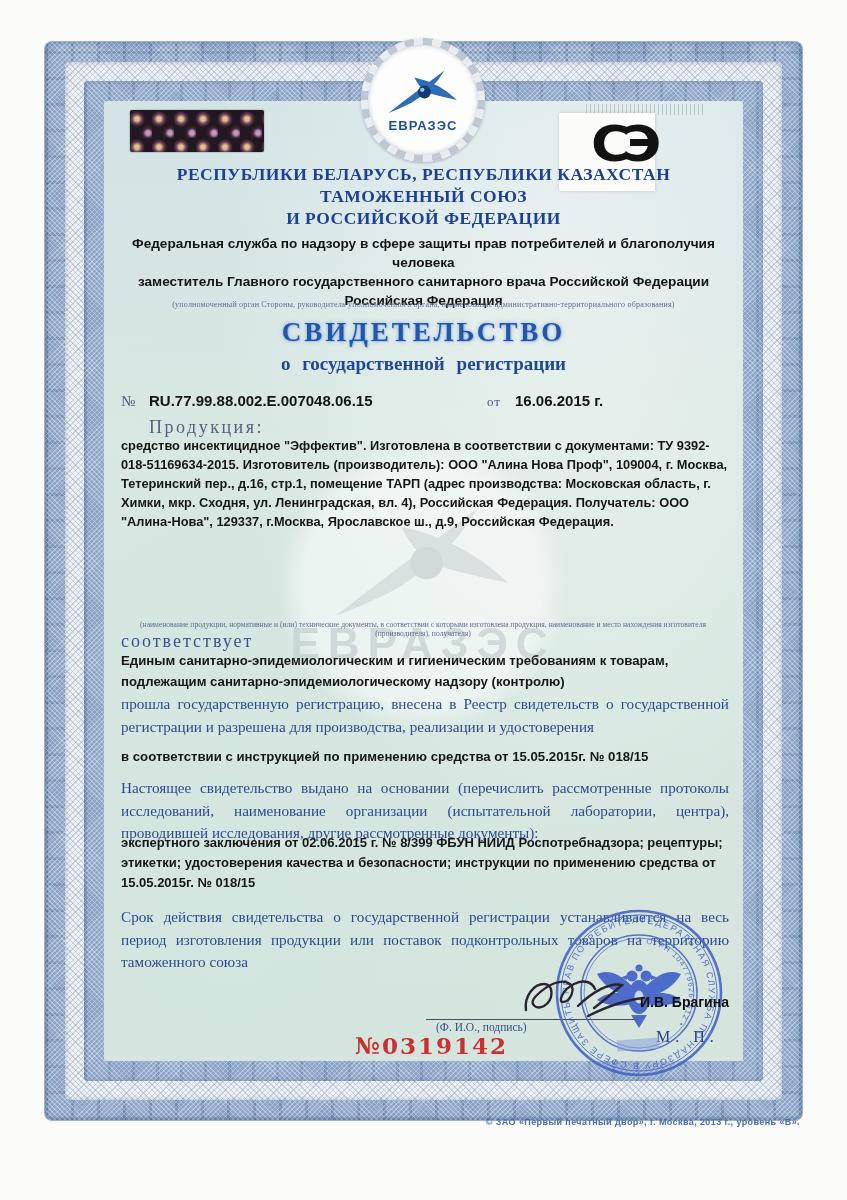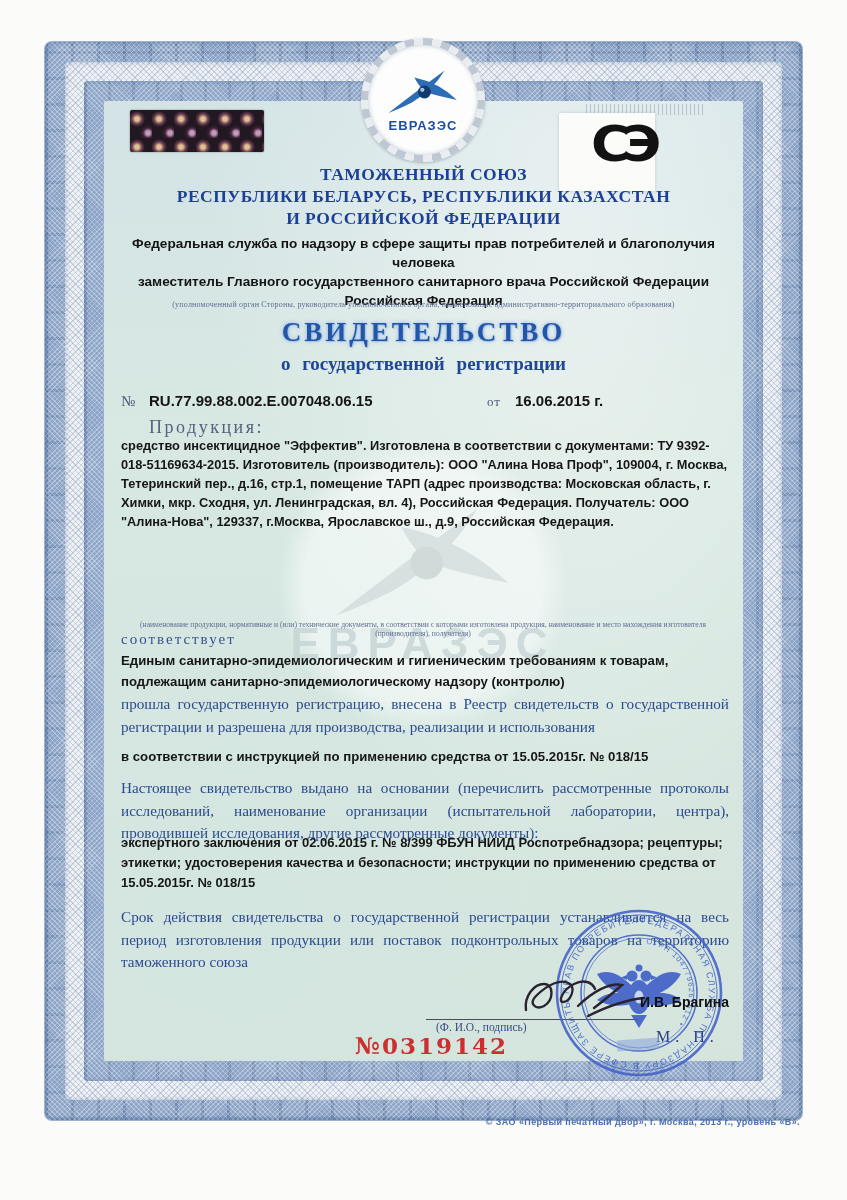--- a/index.html
+++ b/index.html
@@ -80,21 +80,21 @@
   .date-value{position:absolute;left:394px;top:0;font-weight:bold;font-size:15px;color:#151515;}
   .prod-label{position:absolute;top:316px;left:17px;font-family:"Liberation Serif",serif;
     font-size:18px;letter-spacing:2.5px;color:#55627f;margin-left:28px;}
   .body-sans{position:absolute;left:17px;width:612px;font-weight:bold;font-size:12.8px;
     line-height:19px;color:#161616;z-index:2;}
   .prod-text{top:335px;}
   .micro{position:absolute;left:8px;width:622px;text-align:center;
     font-family:"Liberation Serif",serif;font-size:7.6px;color:#5f6c94;z-index:2;}
   .cap2{top:519px;}
   .lead-word{position:absolute;top:530px;left:17px;font-family:"Liberation Serif",serif;
-    font-size:15px;letter-spacing:2px;color:#3a5190;z-index:2;}
+    font-size:18px;letter-spacing:2px;color:#3a5190;z-index:2;}
   .comp-text{top:549px;font-size:13.2px;line-height:21px;}
   .serif-par{position:absolute;left:17px;width:608px;font-family:"Liberation Serif",serif;
     font-size:15.2px;line-height:22.5px;color:#2b4a8f;text-align:justify;z-index:2;}
   .reg-par{top:592px;}
   .reg-add{top:646px;font-size:13.2px;}
   .basis-lead{top:676px;}
   .basis-text{top:732px;font-size:13px;line-height:20px;}
   .validity{top:805px;}
   .sig-caption{top:884px;width:372px;font-size:13.8px;line-height:19.5px;}
   .sig-line{position:absolute;top:918px;left:322px;width:212px;border-top:1.5px solid #4c4c58;z-index:2;}
@@ -140,22 +140,22 @@
           <div class="watermark">
             <svg width="190" height="120" viewBox="0 0 100 66" style="opacity:.45">
               <path d="M2,62 Q38,34 80,3 Q64,30 34,48 Q16,57 2,62 Z" fill="#a9b6ba"></path>
               <path d="M38,13 Q72,20 97,44 Q72,39 53,33 Q44,25 38,13 Z" fill="#a9b6ba"></path>
               <circle cx="52" cy="33" r="9" fill="#8d9a9e"></circle>
             </svg>
             <div class="wm-label">ЕВРАЗЭС</div>
           </div>
 
           <div class="centered hdr-title t-serif-blue">
+            <div>РЕСПУБЛИКИ БЕЛАРУСЬ, РЕСПУБЛИКИ КАЗАХСТАН</div>
             <div>ТАМОЖЕННЫЙ СОЮЗ</div>
-            <div>РЕСПУБЛИКИ БЕЛАРУСЬ, РЕСПУБЛИКИ КАЗАХСТАН</div>
             <div>И РОССИЙСКОЙ ФЕДЕРАЦИИ</div>
           </div>
           <div class="centered hdr-auth">
             <div>Федеральная служба по надзору в сфере защиты прав потребителей и благополучия человека</div>
             <div>заместитель Главного государственного санитарного врача Российской Федерации</div>
             <div>Российская Федерация</div>
           </div>
           <div class="centered hdr-caption">(уполномоченный орган Стороны, руководитель уполномоченного органа, наименование административно-территориального образования)</div>
 
           <div class="centered cert-sub t-serif-blue">о государственной регистрации</div>
@@ -168,21 +168,21 @@
             <span class="date-value">16.06.2015 г.</span>
           </div>
 
           <div class="prod-label">Продукция:</div>
           <div class="body-sans prod-text">средство инсектицидное "Эффектив". Изготовлена в соответствии с документами: ТУ 9392-018-51169634-2015. Изготовитель (производитель): ООО "Алина Нова Проф", 109004, г. Москва, Тетеринский пер., д.16, стр.1, помещение ТАРП (адрес производства: Московская область, г. Химки, мкр. Сходня, ул. Ленинградская, вл. 4), Российская Федерация.  Получатель: ООО "Алина-Нова", 129337, г.Москва, Ярославское ш., д.9, Российская Федерация.</div>
           <div class="micro cap2">(наименование продукции, нормативные и (или) технические документы, в соответствии с которыми изготовлена продукция, наименование и место нахождения изготовителя (производителя), получателя)</div>
 
           <div class="lead-word">соответствует</div>
           <div class="body-sans comp-text">Единым санитарно-эпидемиологическим и гигиеническим требованиям к товарам, подлежащим санитарно-эпидемиологическому надзору (контролю)</div>
 
-          <div class="serif-par reg-par">прошла государственную регистрацию, внесена в Реестр свидетельств о государственной регистрации и разрешена для производства, реализации и использования</div>
+          <div class="serif-par reg-par">прошла государственную регистрацию, внесена в Реестр свидетельств о государственной регистрации и разрешена для производства, реализации и удостоверения</div>
           <div class="body-sans reg-add">в соответствии с инструкцией по применению средства от 15.05.2015г. № 018/15</div>
 
           <div class="serif-par basis-lead">Настоящее свидетельство выдано на основании (перечислить рассмотренные протоколы исследований, наименование организации (испытательной лаборатории, центра), проводившей исследования, другие рассмотренные документы):</div>
           <div class="body-sans basis-text">экспертного заключения от 02.06.2015 г. № 8/399 ФБУН НИИД Роспотребнадзора; рецептуры; этикетки; удостоверения качества и безопасности; инструкции по применению средства от 15.05.2015г. № 018/15</div>
 
           <div class="serif-par validity">Срок действия свидетельства о государственной регистрации устанавливается на весь период изготовления продукции или поставок подконтрольных товаров на территорию таможенного союза</div>
 
           <div class="sig-line"></div>
           <div class="fio-caption">(Ф. И.О., подпись)</div>
           <div class="sig-name">И.В. Брагина</div>

